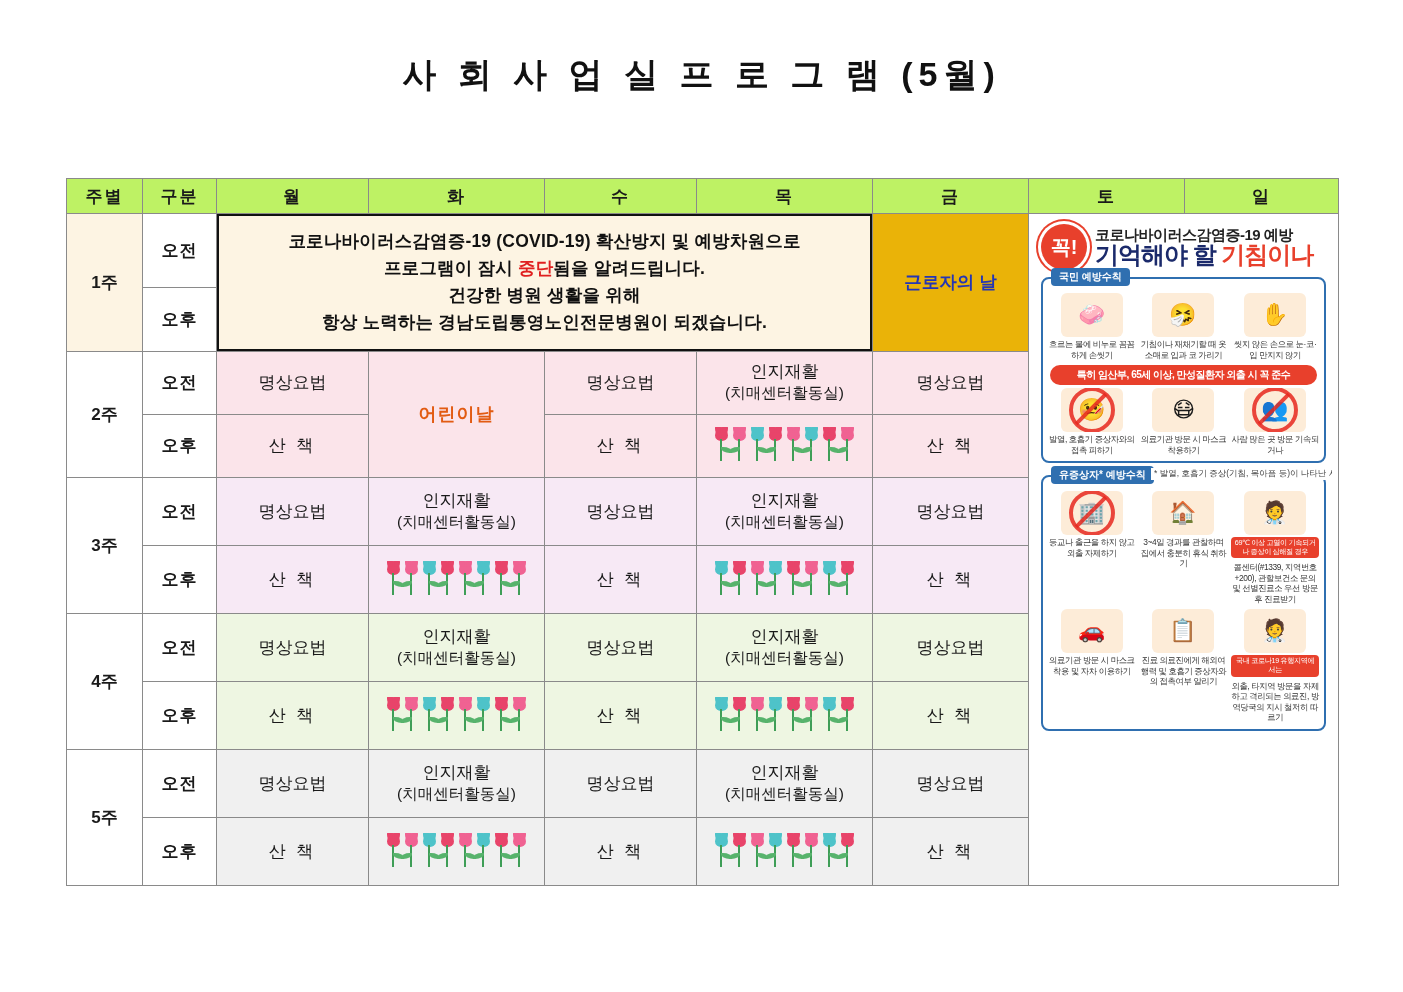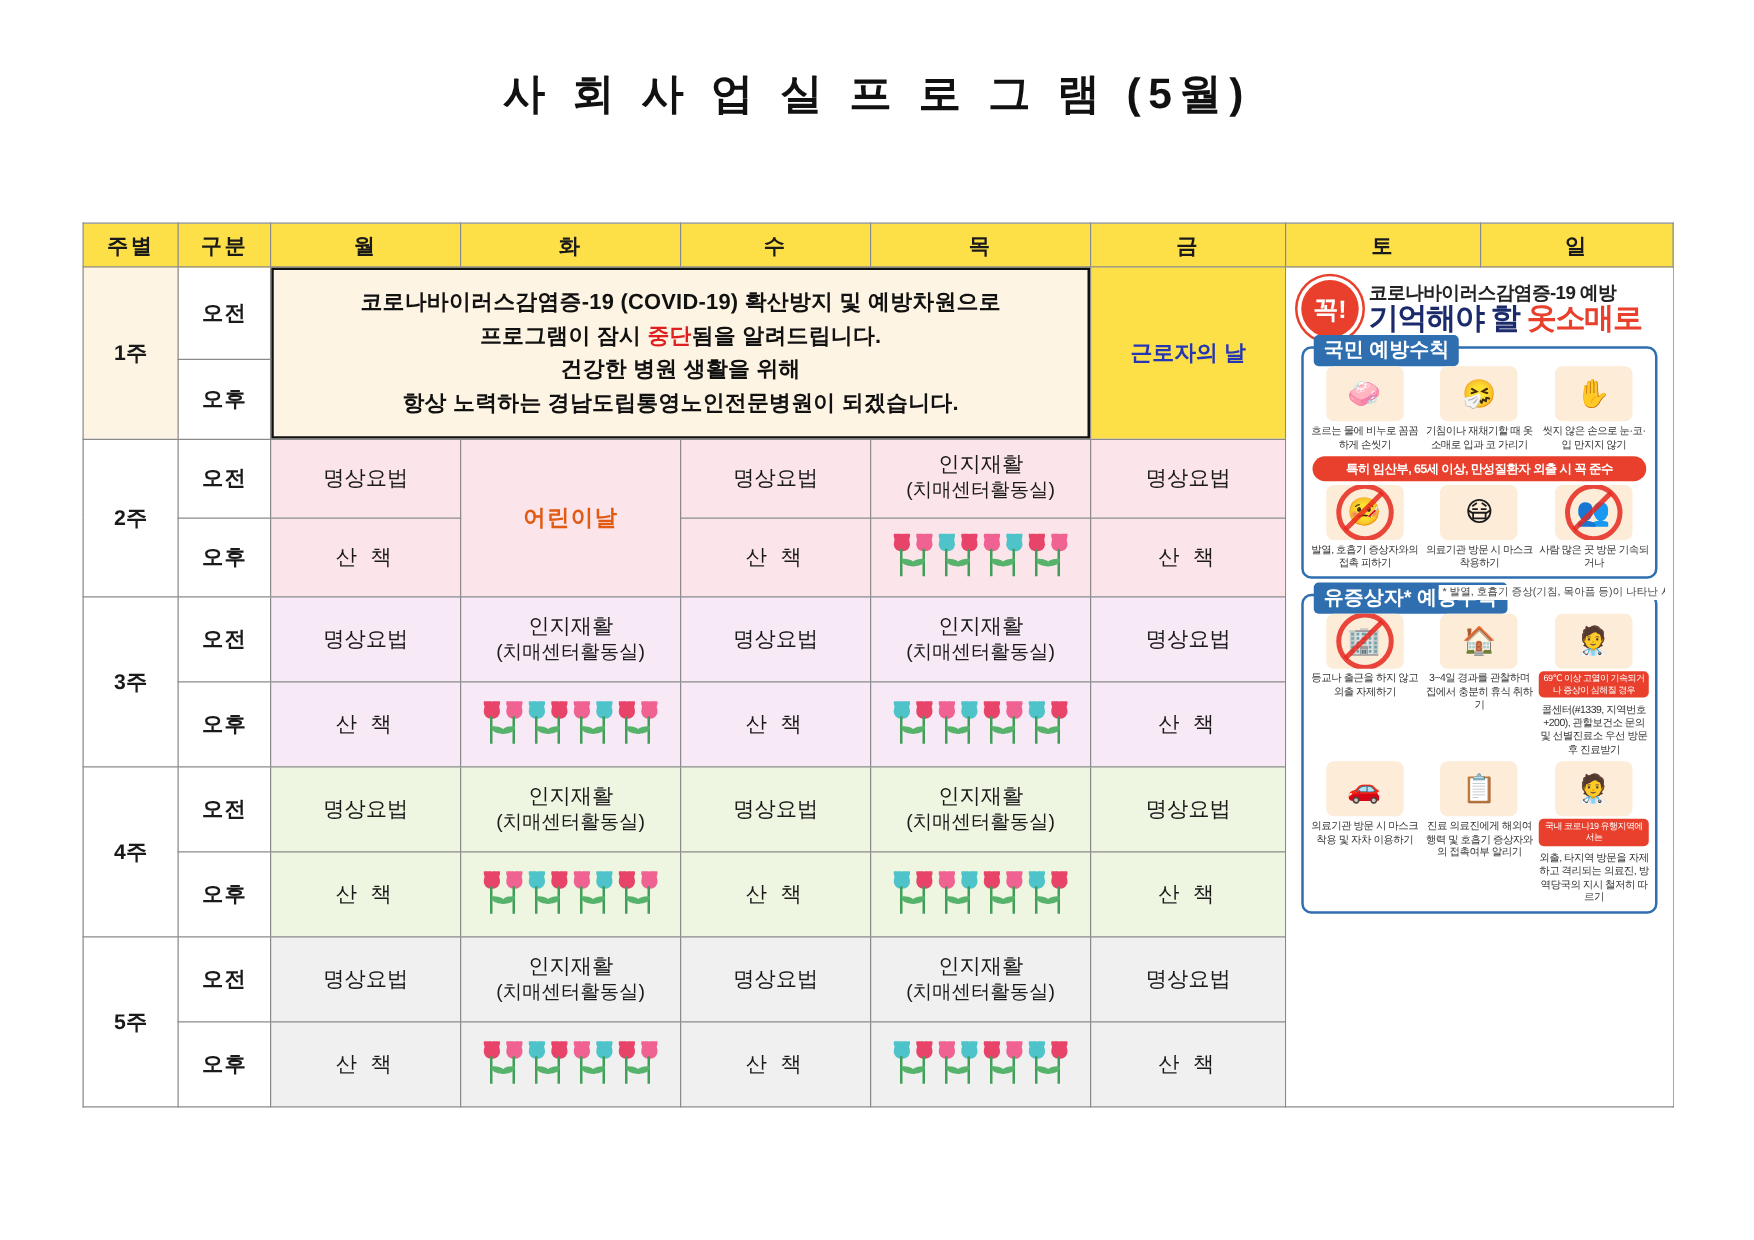--- a/index.html
+++ b/index.html
@@ -55,21 +55,21 @@
   table.cal td, table.cal th{
     border:1px solid #8a8a8a;
     text-align:center;
     vertical-align:middle;
     font-size:17px;
     color:#1a1a1a;
     padding:0;
   }
   thead th{
     height:34px;
-    background:#fde047;
+    background:#bef264;
     font-weight:bold;
     font-size:18px;
     letter-spacing:2px;
   }
   th.sat{color:#1b46c8;}
   th.sun{color:#d81a1a;}
 
   
   col.c-week{width:76px;}
   col.c-part{width:74px;}
@@ -78,21 +78,21 @@
   col.c-wed{width:152px;}
   col.c-thu{width:176px;}
   col.c-fri{width:156px;}
   col.c-sat{width:156px;}
   col.c-sun{width:154px;}
 
   td.weeklbl{font-weight:bold;font-size:18px;}
   td.partlbl{font-weight:bold;font-size:17px;letter-spacing:1px;}
 
   
-  .w1 td{background:#fde047;}
+  .w1 td{background:#eab308;}
   .w1 td.weeklbl{background:#fdf4e3;}
   .w2 td{background:#fbe4ea;}
   .w3 td{background:#f7e9f5;}
   .w4 td{background:#eef6e2;}
   .w5 td{background:#f0f0f0;}
 
   td.weeklbl, td.partlbl{background:inherit;}
 
   
   td.bigmsg{
@@ -185,21 +185,21 @@
     margin:5px 6px 0 6px;
     border:2px solid #2f6fb0;border-radius:8px;
     position:relative;
     padding:14px 5px 6px 5px;
     background:#fff;
     flex:0 0 auto;
   }
   .sect-title{
     position:absolute;top:-11px;left:8px;
     background:#2f6fb0;color:#fff;
-    font-size:16px;font-weight:bold;
+    font-size:10px;font-weight:bold;
     padding:2px 8px;border-radius:4px;
     white-space:nowrap;
   }
   .sect-note{
     position:absolute;top:-9px;left:108px;
     font-size:8.5px;color:#444;background:#fff;padding:0 3px;
     white-space:nowrap;
   }
   .grid3{
     display:grid;grid-template-columns:repeat(3,1fr);
@@ -292,21 +292,21 @@
         <td rowspan="2">
           <span class="friday-1">근로자의 날</span>
         </td>
         <td class="poster" colspan="2" rowspan="10">
           <div class="poster-wrap">
 
             <div class="poster-head">
               <div class="badge-kkok">꼭!</div>
               <div class="head-text">
                 <div class="l1">코로나바이러스감염증-19 예방</div>
-                <div class="l2"><span>기억해야 할 </span><em>옷소매로</em></div>
+                <div class="l2"><span>기억해야 할 </span><em>기침이나</em></div>
               </div>
             </div>
 
             <div class="sect">
               <div class="sect-title">국민 예방수칙</div>
               <div class="grid3">
                 <div class="tip">
                   <div class="art">🧼</div>
                   <div class="cap">흐르는 물에 비누로 꼼꼼하게 손씻기</div>
                 </div>

